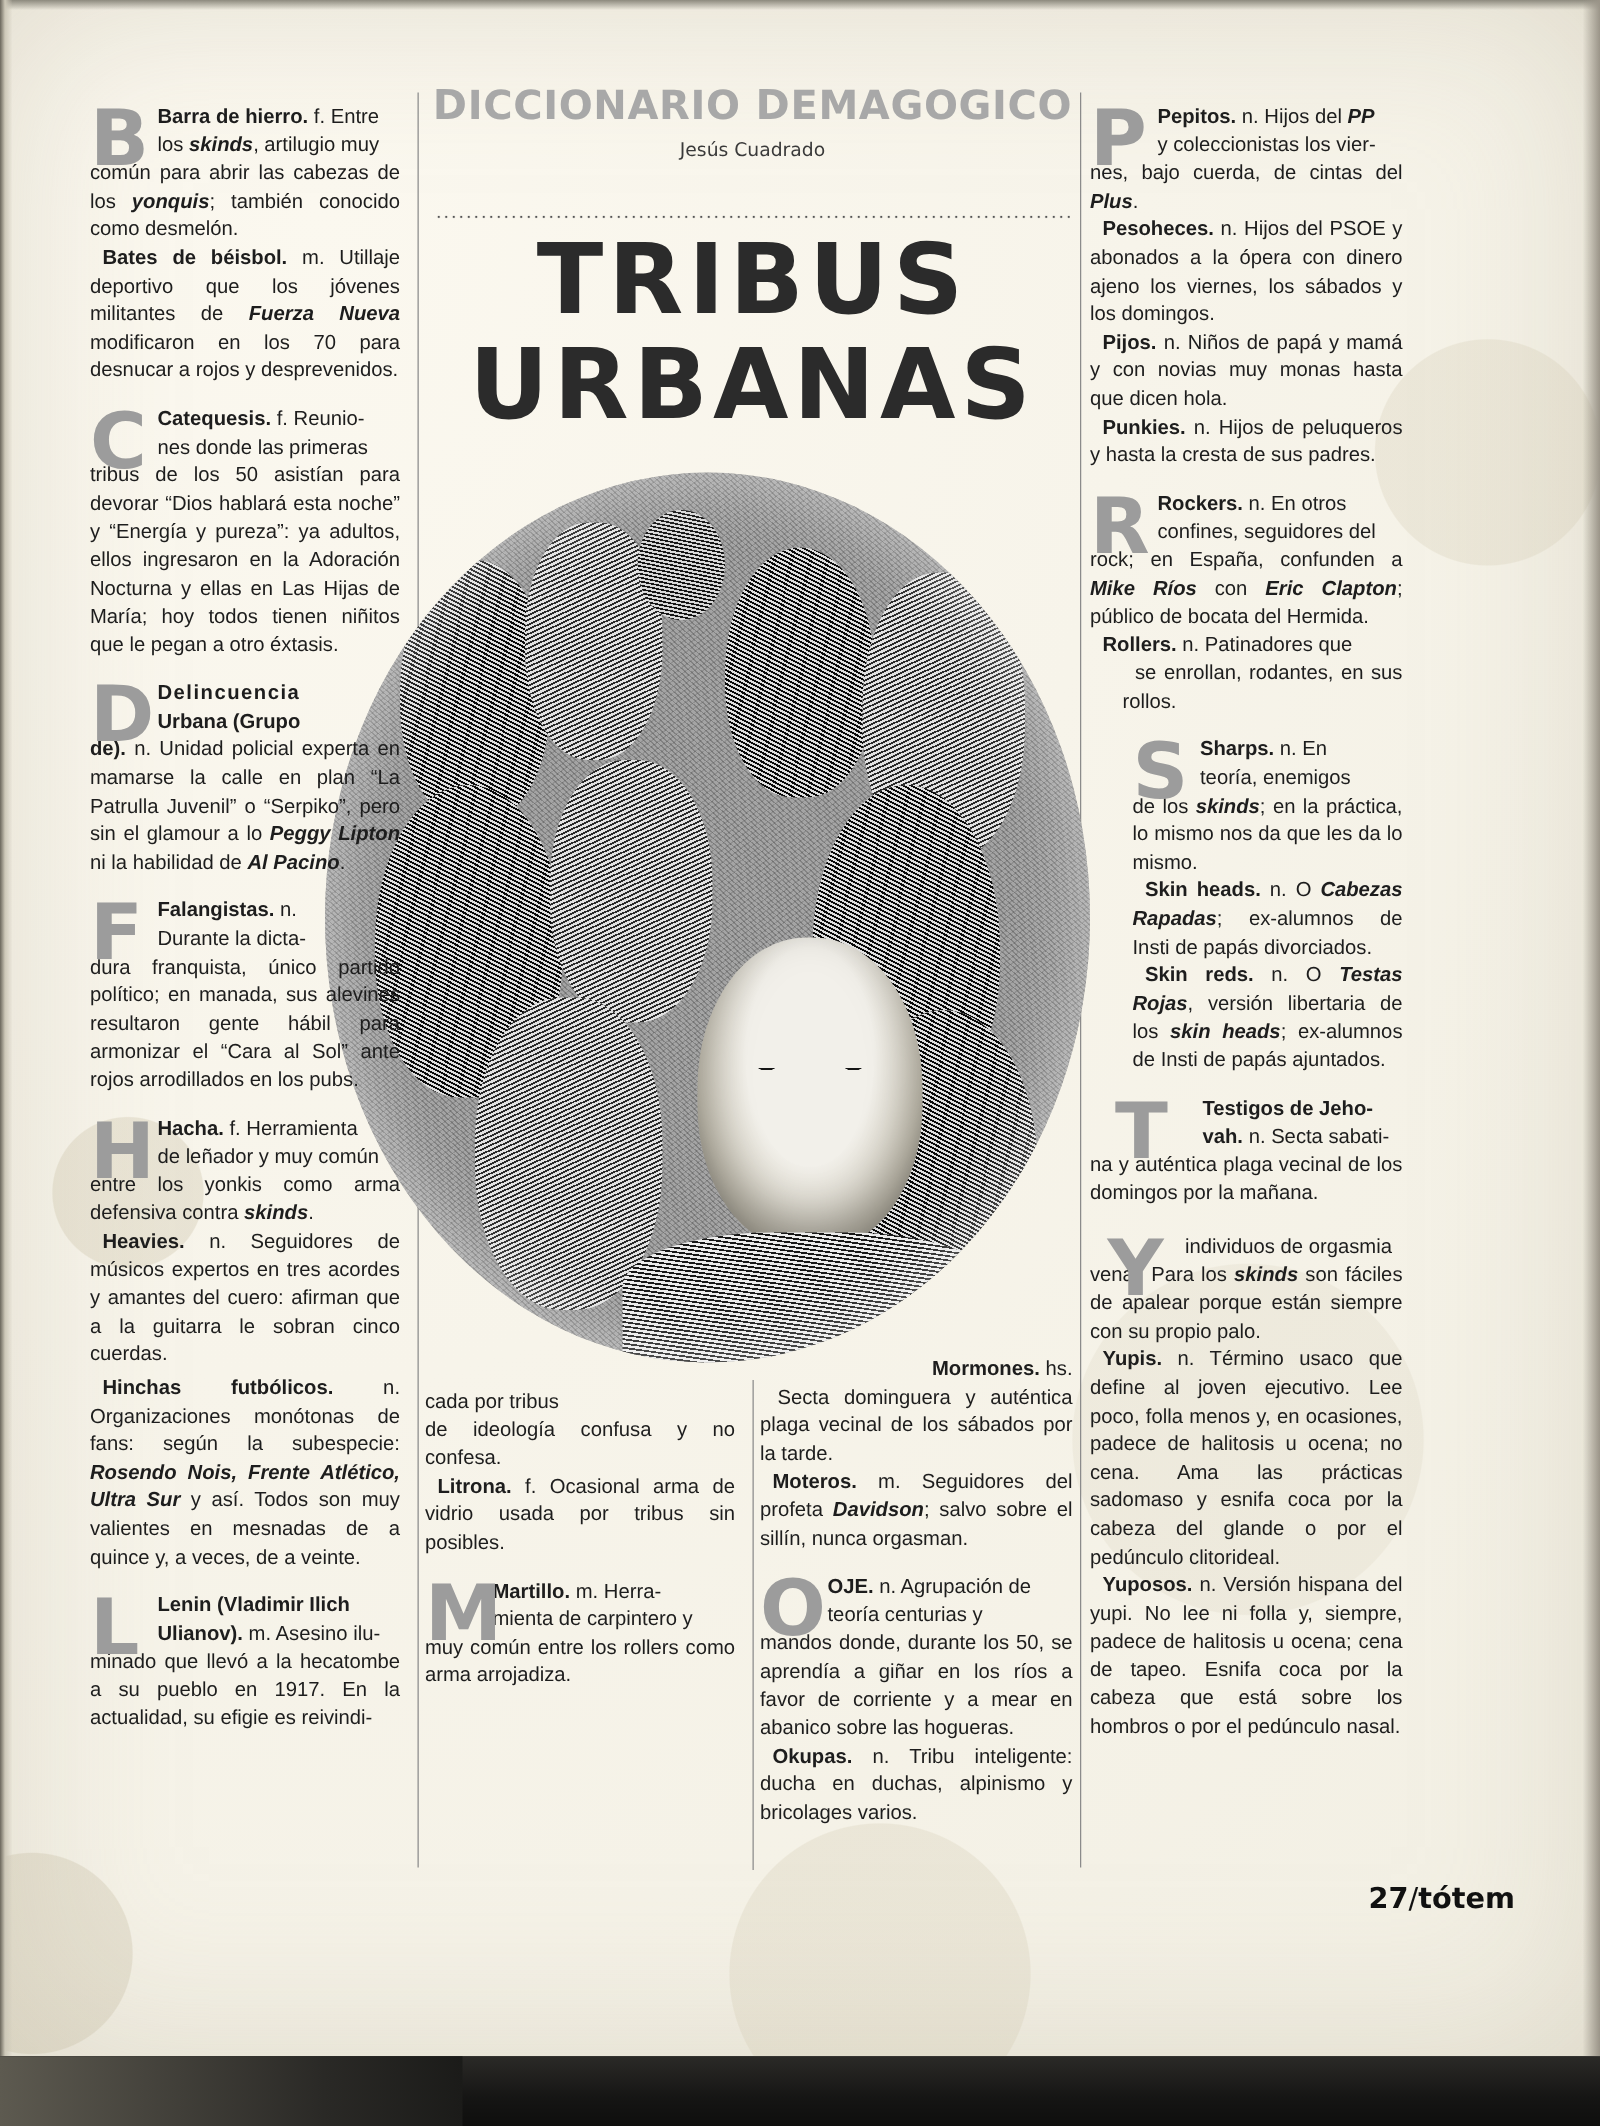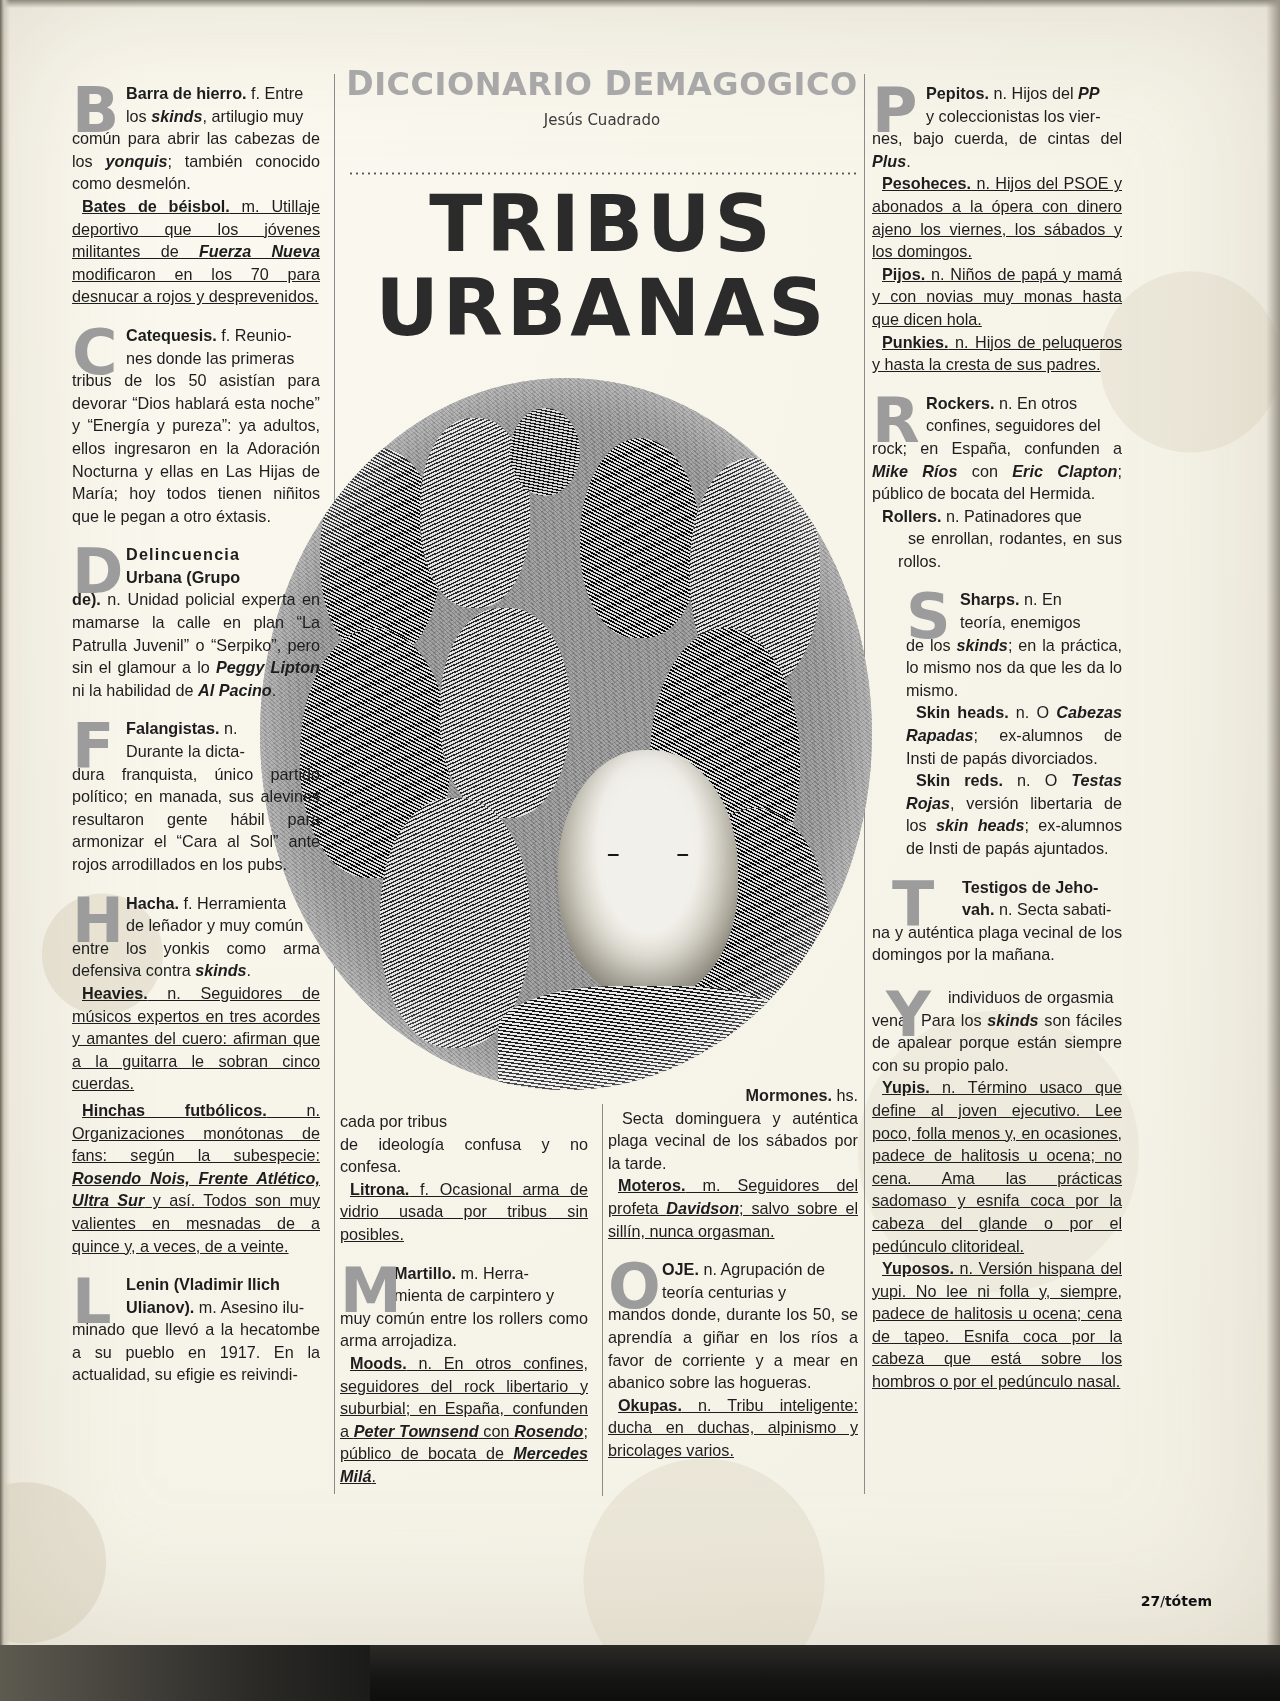--- a/index.html
+++ b/index.html
@@ -38,21 +38,21 @@
     background:linear-gradient(180deg,#2b2a27 0%, #151514 60%, #0e0e0d 100%);}
   #bottom-band:after{content:"";position:absolute;left:0;top:0;width:370px;height:56px;
     background:linear-gradient(90deg,#5d5a50 0%, #2a2926 70%, #1b1b19 100%);}
 
   
   .col{position:absolute;font-size:16.2px;line-height:22.6px;color:#1d1d1d;
        text-align:justify;}
   .col p{margin:0;}
   .bold{font-weight:bold;}
   .bi{font-weight:bold;font-style:italic;}
-  .entry{text-indent:10px;text-decoration:underline;}
+  .entry{text-indent:10px;}
 
   
   .dropblock{position:relative;}
   .dropcap{
     position:absolute;left:0;top:2px;
     font-family:"DejaVu Sans", sans-serif;
     font-weight:bold;color:#9c9c9c;
     font-size:62px;line-height:54px;
     width:48px;text-align:left;
   }
@@ -126,22 +126,22 @@
   #lowerface{
     position:absolute;left:238px;top:608px;width:300px;height:110px;
     background:
       repeating-linear-gradient(8deg, #101010 0 1.4px, #f0f0f0 1.4px 3.4px);
     border-radius:40% 40% 10% 10%;opacity:.95;
   }
   #illo .vign{position:absolute;inset:0;border-radius:50%;
     box-shadow:inset 0 0 60px rgba(255,255,255,.45);}
 
   
-  #footer{position:absolute;right:68px;top:1593px;
-    font-family:"DejaVu Sans", sans-serif;font-size:14px;color:#111;}
+  #footer{position:absolute;right:68px;top:1506px;
+    font-family:"DejaVu Sans", sans-serif;font-size:23px;color:#111;}
   #footer .pg{font-weight:bold;}
   #footer .mag{font-weight:bold;}
 </style>
 </head>
 <body>
 
 <div id="page">
 
   <div id="edge-top"></div>
   <div id="edge-left"></div>
@@ -245,22 +245,20 @@
     <p class="entry">
       <span class="bold">Litrona.</span> f. Ocasional arma de vidrio usada por tribus sin posibles.</p>
 
     <div class="dropblock dc-wrap2" style="margin-top:16px;">
       <span class="dropcap">M</span>
       <p><span class="l1"><span class="bold">Martillo.</span> m. Herra-</span>
          <span class="l2">mienta de carpintero y</span>
          muy común entre los rollers como arma arrojadiza.</p>
     </div>
 
-    <p class="entry">
-      <span class="bold">Moods.</span> n. En otros confines, seguidores del rock libertario y suburbial; en España, confunden a <span class="bi">Peter Townsend</span> con <span class="bi">Rosendo</span>; público de bocata de <span class="bi">Mercedes Milá</span>.</p>
   </div>
 
   <div class="col" id="col-b2">
     <p style="text-indent:0;">
       <span style="display:block;text-align:right;margin-top:-26px;"><span class="bold">Mormones.</span> hs.</span>
       <span style="display:block;text-indent:14px;">Secta dominguera y auténtica plaga vecinal de los sábados por la tarde.</span>
       </p>
 
     <p class="entry">
       <span class="bold">Moteros.</span> m. Seguidores del profeta <span class="bi">Davidson</span>; salvo sobre el sillín, nunca orgasman.</p>

